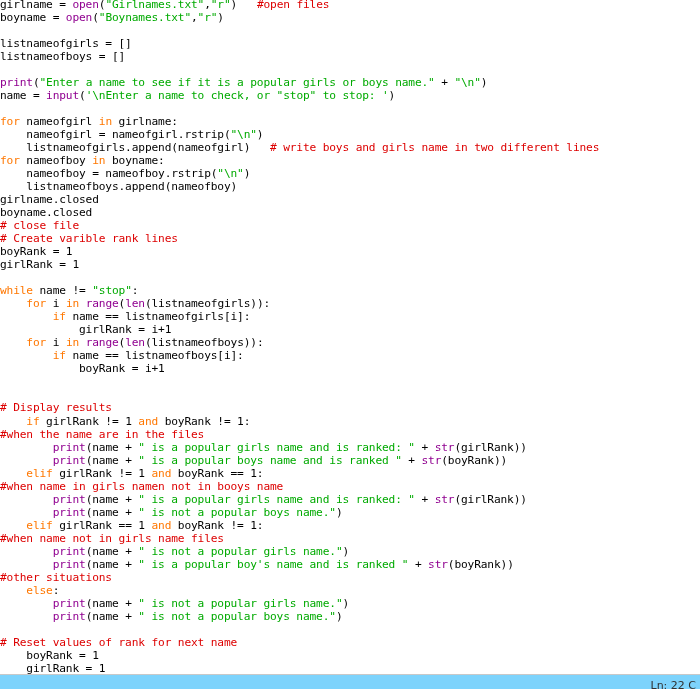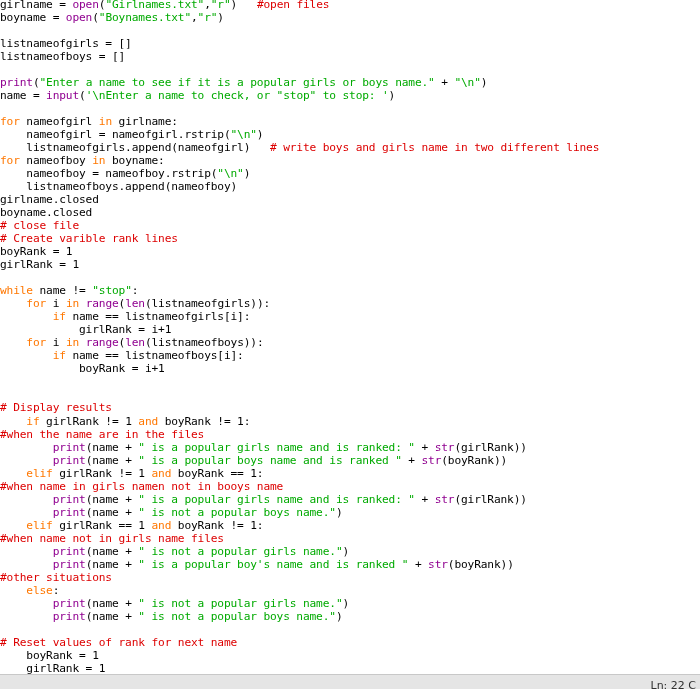--- a/index.html
+++ b/index.html
@@ -49,21 +49,21 @@
   .bi   { color: #900090; }   
   .pl   { color: #000000; }   
 
   
   #statusbar {
     position: absolute;
     left: 0;
     top: 674px;
     width: 700px;
     height: 15px;
-    background: #e5e5e5;
+    background: #7dd3fc;
     border-top: 1px solid #c8c8c8;
     box-sizing: border-box;
   }
   #statusbar-text {
     position: absolute;
     right: 4px;
     top: 4px;
     font-family: "DejaVu Sans", "Liberation Sans", sans-serif;
     font-size: 11px;
     color: #303030;

